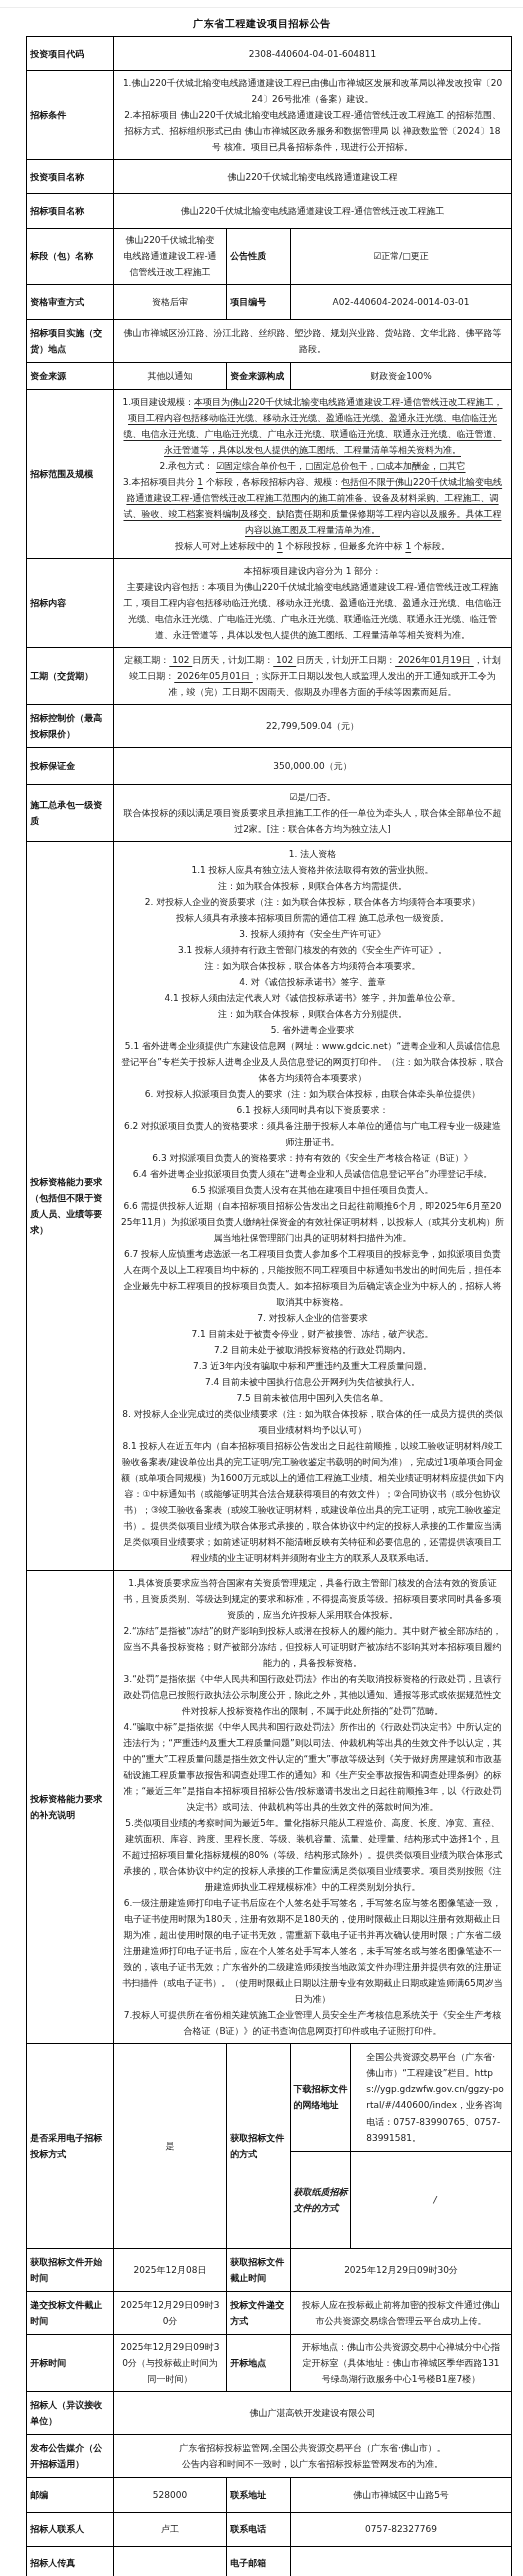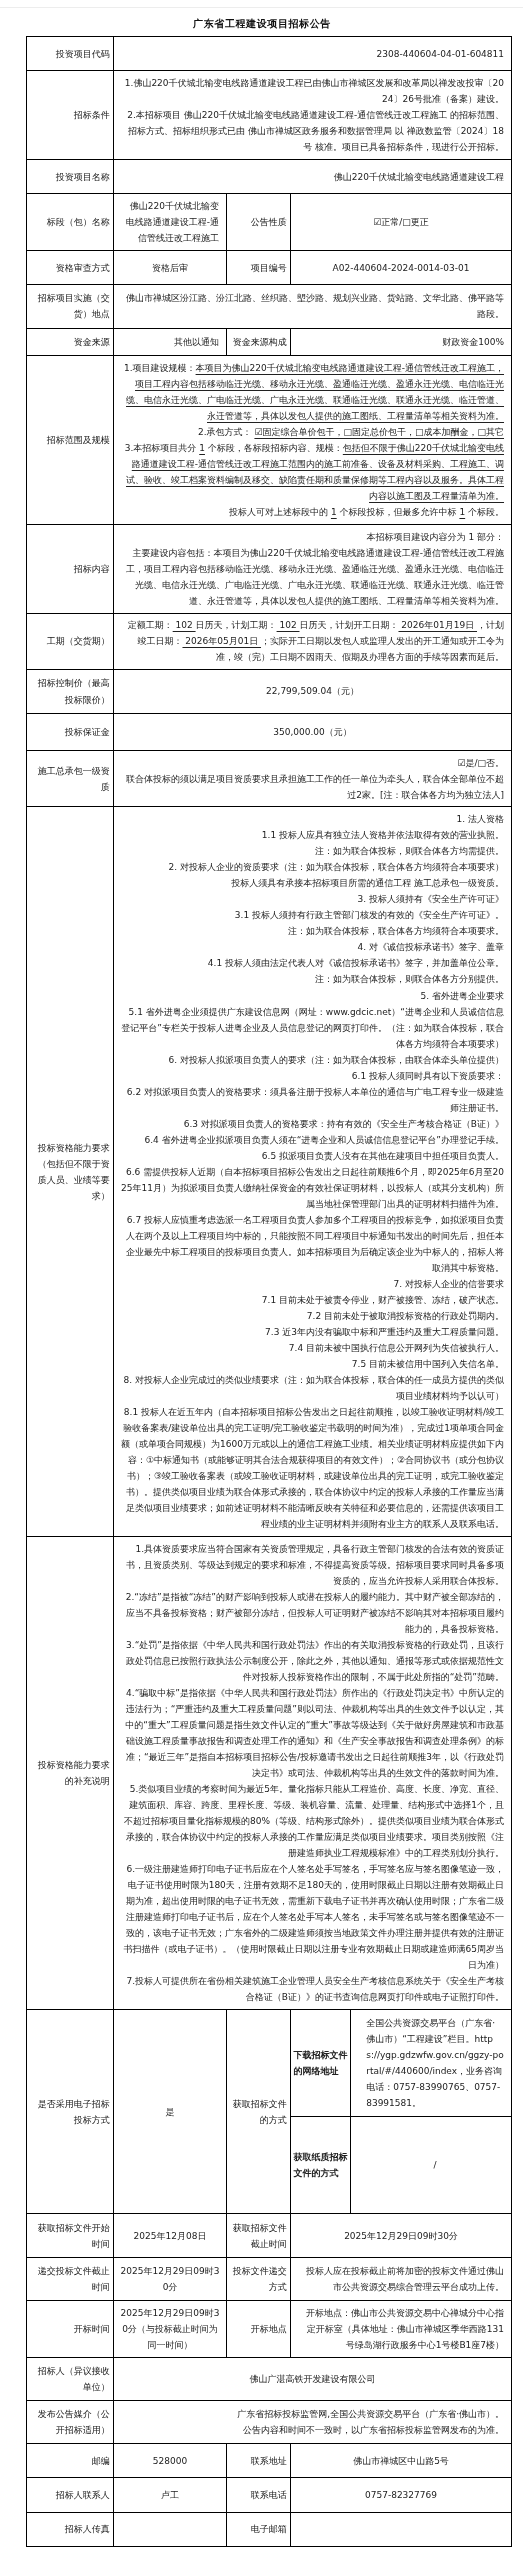--- a/index.html
+++ b/index.html
@@ -26,31 +26,31 @@
     border:1.3px solid #000;
     table-layout:fixed;
   }
   td{
     border:0.6px solid #000;
     vertical-align:middle;
     line-height:1.78;
     word-break:break-all;
   }
   td.lb{
-    font-weight:normal;
-    text-align:right;
+    font-weight:bold;
+    text-align:left;
     padding:5.1px 3.2px;
     color:#161616;
   }
-  td.cl{ text-align:right;  padding:3.9px 7px; white-space:pre-wrap;}
+  td.cl{ text-align:center;  padding:3.9px 7px; white-space:pre-wrap;}
   td.cc{ text-align:center;padding:3.9px 5.1px;  white-space:pre-wrap;}
   td.nested{ padding:0; }
   .u{ text-decoration:underline; text-underline-offset:2.6px; }
   .subrow{ display:flex; align-items:stretch; }
-  .subrow + .subrow{ border-top:0.6px solid #000; }
+  .subrow + .subrow{ border-top:0.6px solid #000;font-style:italic; }
   .sublabel{
     width:54px; flex:0 0 54px;
     border-right:0.6px solid #000;
     font-weight:bold; text-align:left;
     display:flex; align-items:center; justify-content:center;
     padding:5.1px 2.6px;
   }
   .subval{
     flex:1; padding:5.1px 7px;
     display:flex; align-items:center;
@@ -84,20 +84,24 @@
     <td class="lb">招标条件</td>
     <td class="cl" colspan="3">1.佛山220千伏城北输变电线路通道建设工程已由佛山市禅城区发展和改革局以禅发改投审〔2024〕26号批准（备案）建设。
 2.本招标项目 佛山220千伏城北输变电线路通道建设工程-通信管线迁改工程施工 的招标范围、招标方式、招标组织形式已由 佛山市禅城区政务服务和数据管理局 以 禅政数监管〔2024〕18号 核准。项目已具备招标条件，现进行公开招标。</td>
   </tr>
 
   <tr class="h36">
     <td class="lb">投资项目名称</td>
     <td class="cl" colspan="3">佛山220千伏城北输变电线路通道建设工程</td>
   </tr>
 
+  <tr class="h36">
+    <td class="lb">招标项目名称</td>
+    <td class="cl" colspan="3">佛山220千伏城北输变电线路通道建设工程-通信管线迁改工程施工</td>
+  </tr>
 
   <tr>
     <td class="lb">标段（包）名称</td>
     <td class="cl">佛山220千伏城北输变电线路通道建设工程-通信管线迁改工程施工</td>
     <td class="lb">公告性质</td>
     <td class="cc">☑正常/□更正</td>
   </tr>
 
   <tr class="h36">
     <td class="lb">资格审查方式</td>

